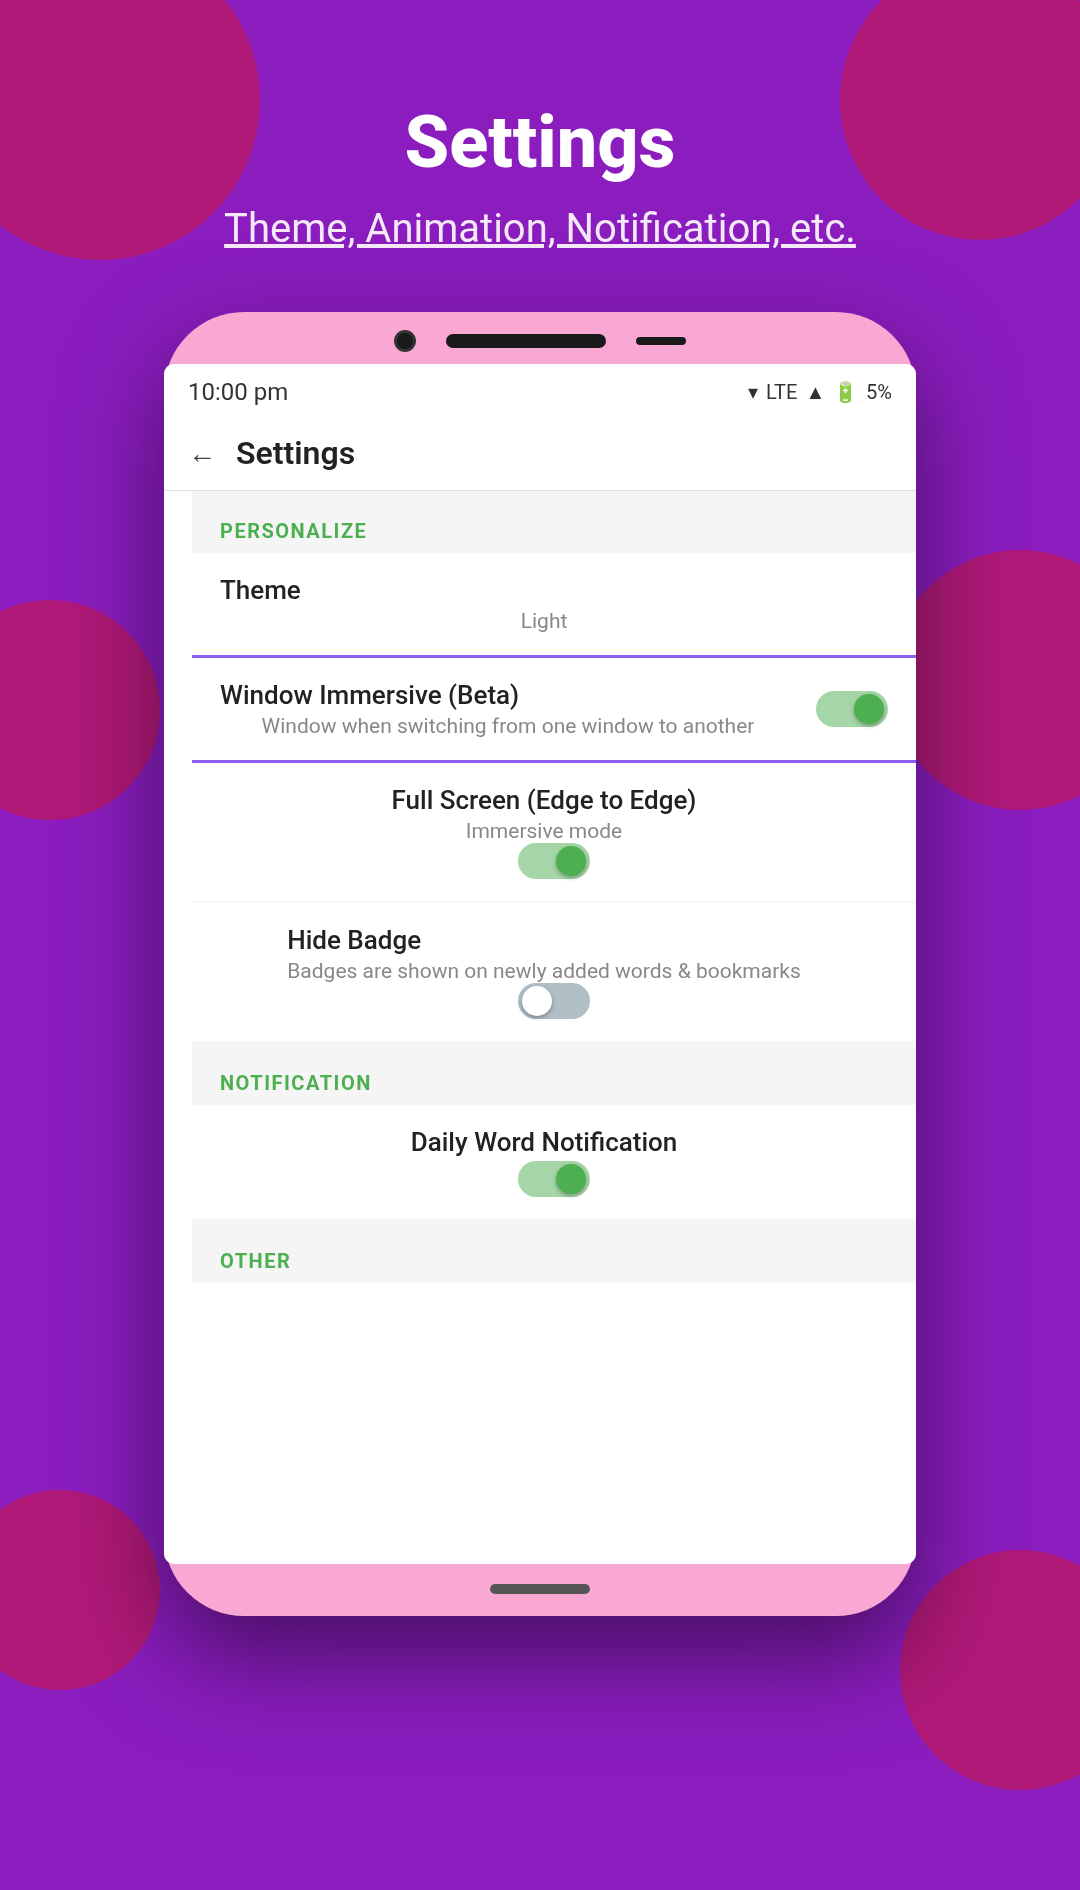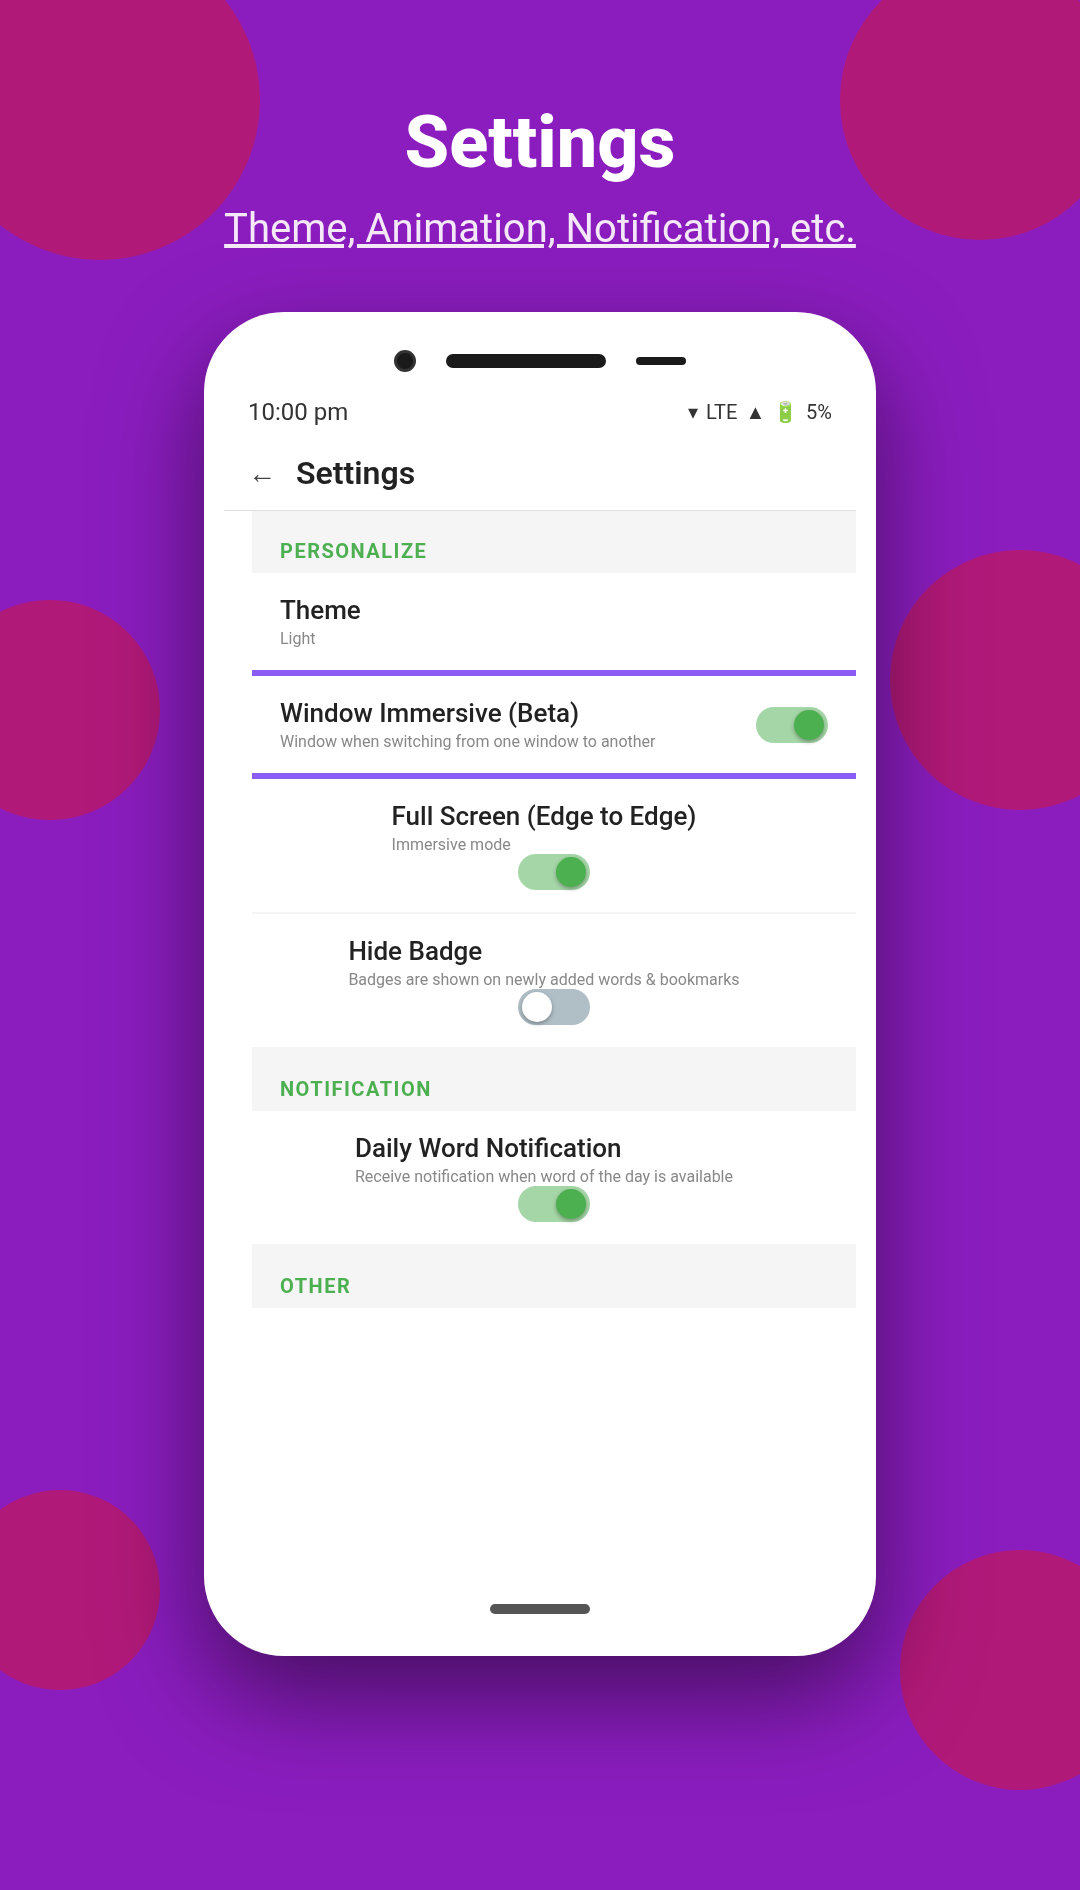--- a/index.html
+++ b/index.html
@@ -83,24 +83,23 @@
     
     .phone-container {
       position: relative;
       z-index: 2;
       display: flex;
       justify-content: center;
       align-items: flex-start;
     }
 
     .phone {
-      width: 672px;
-      background: #ffffff;
+      width: 752px;
+      background: #f9a8d4;
       border-radius: 80px;
-      padding: 20px;
       box-shadow: 0 40px 100px rgba(0,0,0,0.5);
       position: relative;
     }
 
     .phone-top {
       display: flex;
       justify-content: center;
       align-items: center;
       padding: 18px 0 12px;
       gap: 30px;
@@ -199,21 +198,21 @@
       background: #fff;
       margin-bottom: 2px;
     }
 
     .settings-item {
       background: #fff;
       padding: 22px 28px;
       display: flex;
       justify-content: space-between;
       align-items: center;
-      border-bottom: 6px solid #8b5cf6;
+      border-bottom: 3px solid #8b5cf6;
       cursor: pointer;
     }
 
     .settings-item:last-child {
       border-bottom: none;
       flex-direction: column;
     }
 
     .settings-item-text {
       flex: 1;
@@ -221,22 +220,23 @@
     }
 
     .settings-item-title {
       font-size: 26px;
       color: #222;
       font-weight: 500;
       margin-bottom: 4px;
     }
 
     .settings-item-subtitle {
-      font-size: 16px;
+      font-size: 21px;
       color: #888;
+      text-align: center;
     }
 
     
     .toggle {
       position: relative;
       width: 72px;
       height: 36px;
       border-radius: 18px;
       cursor: pointer;
       flex-shrink: 0;
@@ -362,21 +362,20 @@
               <div class="toggle off">
                 <div class="toggle-knob"></div>
               </div>
             </div>
           </div>
           <div class="section-header">NOTIFICATION</div>
           <div class="settings-group">
             <div class="settings-item">
               <div class="settings-item-text">
                 <div class="settings-item-title">Daily Word Notification</div>
-                <div class="settings-item-subtitle">Receive notification when word of the day is available</div>
               </div>
               <div class="toggle on">
                 <div class="toggle-knob"></div>
               </div>
             </div>
           </div>
           <div class="section-header">OTHER</div>
         </div>
 
     </div>

